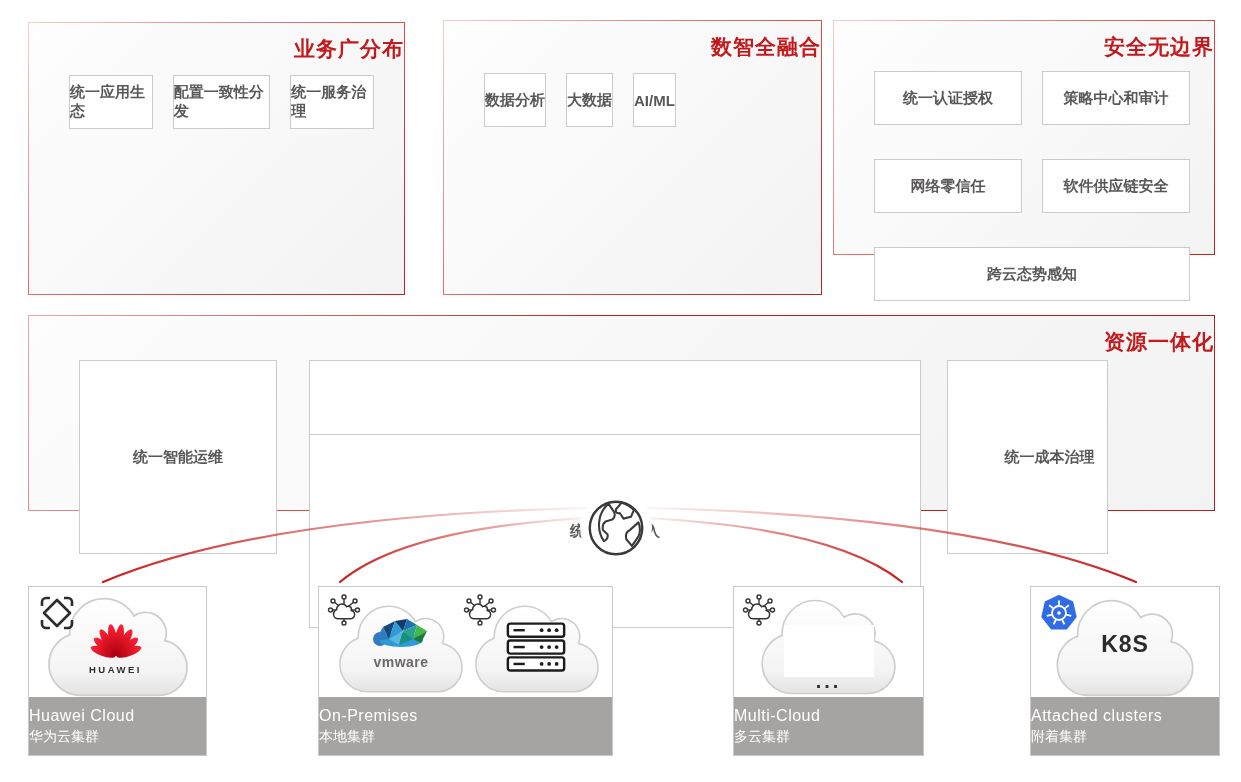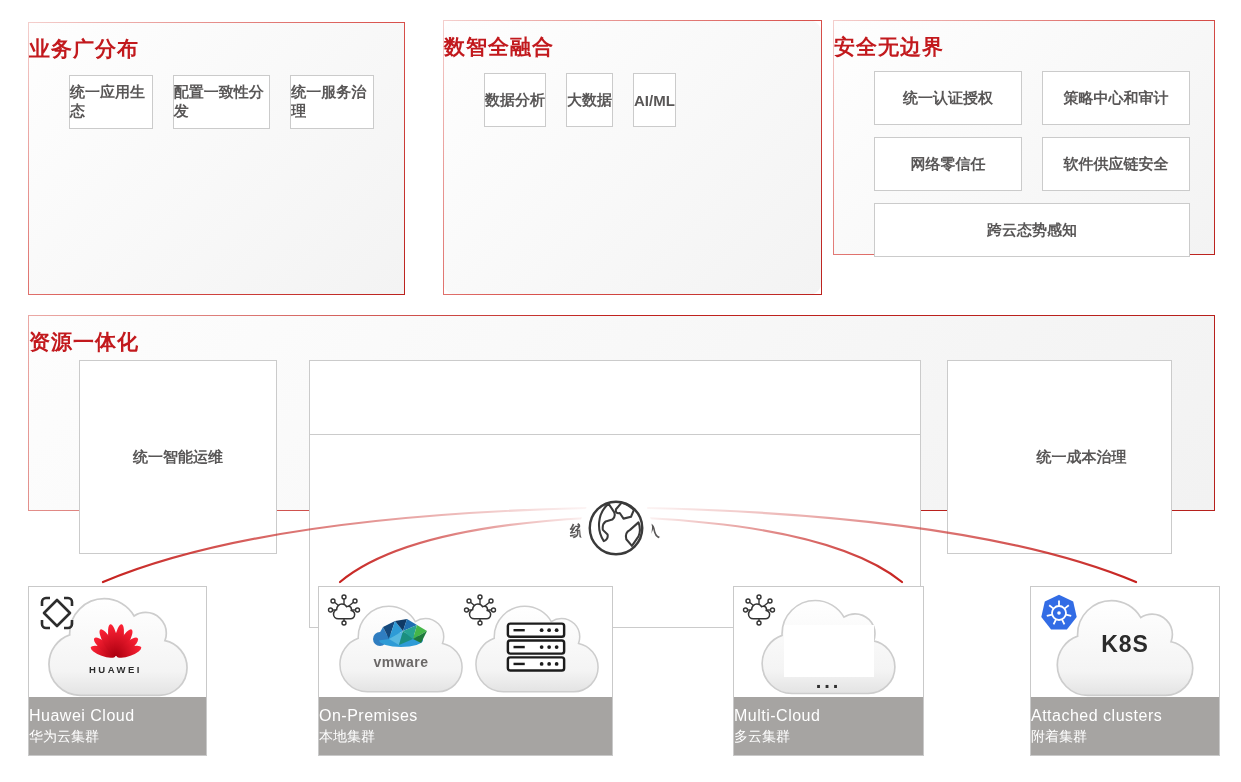--- a/index.html
+++ b/index.html
@@ -6,37 +6,37 @@
   html,body { width:1241px; height:782px; background:#fff;
     font-family:"Liberation Sans","DejaVu Sans",sans-serif; overflow:hidden; }
   .canvas { position:relative; width:1241px; height:782px; background:#fff; }
 
   
   .pillar { position:absolute; background:linear-gradient(135deg,#fefefe 0%,#f3f3f3 100%);
     border:1px solid; border-image:linear-gradient(135deg,#f4cfcd 0%,#d9534e 55%,#bb211d 100%) 1; }
   .p1 { left:28px;  top:22px; width:377px; height:273px; }
   .p2 { left:443px; top:20px; width:379px; height:275px;border-radius:14px; }
   .p3 { left:833px; top:20px; width:382px; height:235px; }
-  .pillar-title { margin-top:12px; text-align:left; color:#c2191d;
+  .pillar-title { margin-top:12px; text-align:right; color:#c2191d;
     font-size:21px; font-weight:bold; letter-spacing:1px; }
   .pillar-body { position:absolute; left:40px; right:30px; top:52px;
     display:flex; flex-direction:row; gap:20px; }
-  .pillar-body.grid { display:grid; grid-template-columns:1fr 1fr; gap:12px 20px; left:40px; right:24px; top:50px; }
+  .pillar-body.grid { display:grid; grid-template-columns:1fr 1fr; gap:34px 20px; left:40px; right:24px; top:50px; }
   .item { height:54px; background:#fff; border:1px solid #cbcbcb; color:#595757;
     font-size:15px; font-weight:bold; display:flex; align-items:center; justify-content:center; }
   .span2 { grid-column:1 / 3; }
 
   
   .resource { position:absolute; left:28px; top:315px; width:1187px; height:196px;
     background:linear-gradient(135deg,#fdfdfd 0%,#f2f2f2 100%);
     border:1px solid; border-image:linear-gradient(120deg,#eba9a5 0%,#c0221e 45%,#b6201c 100%) 1; }
   .res-left  { position:absolute; left:50px;  top:44px;  width:198px; height:128px; }
   .res-c1    { position:absolute; left:280px; top:44px;  width:612px; height:54px; }
   .res-c2    { position:absolute; left:280px; top:118px; width:612px; height:54px; }
-  .res-right { position:absolute; left:918px; top:44px;  width:225px; height:128px;padding-left:44px; }
+  .res-right { position:absolute; left:918px; top:44px;  width:161px; height:128px;padding-left:44px; }
   .resource .item { height:100%; }
 
   
   .curves { position:absolute; left:0; top:0; width:1241px; height:782px; pointer-events:none; }
   .globe { position:absolute; left:580px; top:492px; width:72px; height:72px;
     background:#fff; border-radius:50%; display:flex; align-items:center; justify-content:center; z-index:3; }
 
   
   .card { position:absolute; top:586px; height:170px; background:#fff; border:1px solid #c9c9c9; z-index:2; }
   .c1 { left:28px;   width:179px; }

